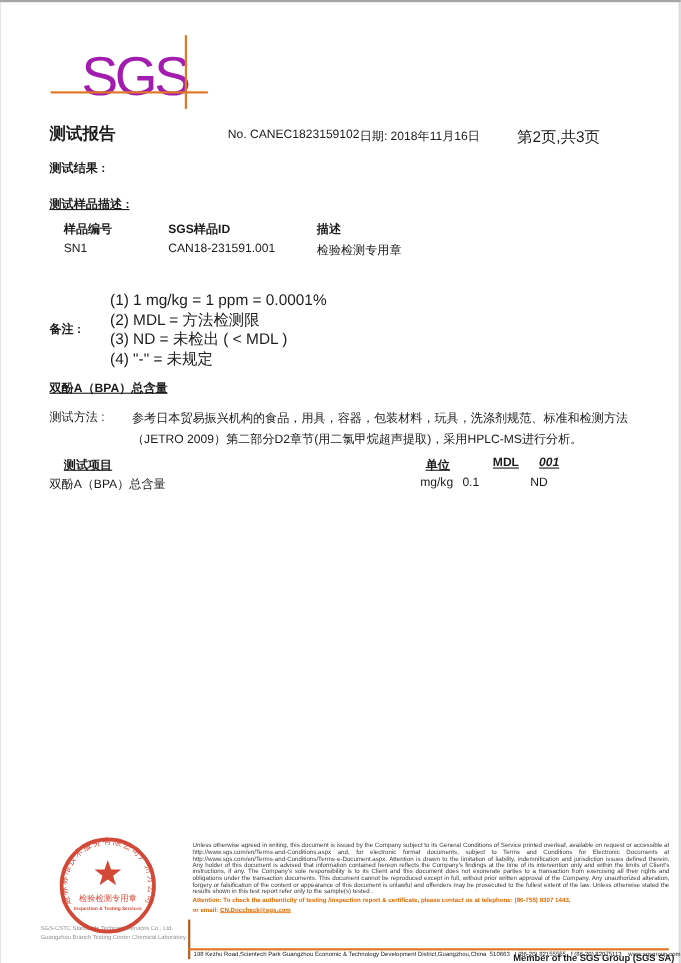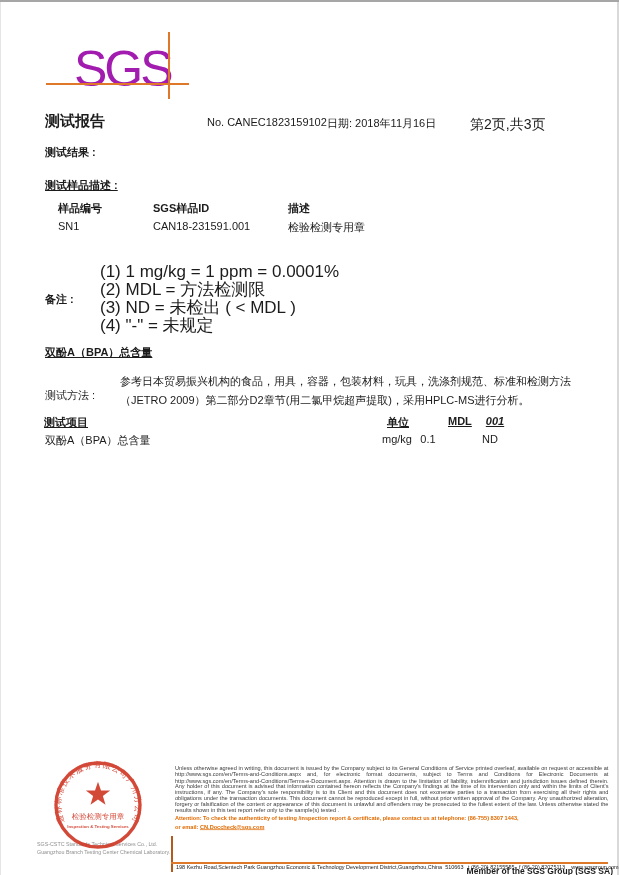--- a/index.html
+++ b/index.html
@@ -27,32 +27,32 @@
   .results-label { left:45px; top:143px; font-size:11px; font-weight:bold; }
 
   .sample-heading { left:45px; top:176px; font-size:11px; font-weight:bold;
                     text-decoration:underline; }
   .sample-table { left:58px; top:199px; display:grid;
                   grid-template-columns:95px 135px auto; row-gap:4px; font-size:11px; }
   .sample-table .c { }
   .sample-table .h { font-weight:bold; }
 
   .remarks-label { left:45px; top:245px; font-size:11px; font-weight:bold;margin-top:45px; }
-  .remarks-list { left:100px; top:261px; font-size:17px; line-height:18px; }
+  .remarks-list { left:100px; top:261px; font-size:14px; line-height:18px; }
 
   .bpa-heading { left:45px; top:343px; font-size:11px; font-weight:bold;
                  text-decoration:underline; }
-  .method-label { left:45px; top:370px; font-size:11px;margin-top:16px; }
+  .method-label { left:45px; top:370px; font-size:11px; }
   .method-text { left:120px; top:370px; width:462px; font-size:11px; line-height:19px; }
 
   .rt-h { top:413px; font-size:11px; font-weight:bold; text-decoration:underline; }
-  .rt-item-h { left:44px; }
+  .rt-item-h { left:58px; }
   .rt-unit-h { left:367px; width:42px; text-align:right; }
   .rt-mdl-h  { left:448px; width:40px; text-align:left; }
-  .rt-smp-h  { left:475px; width:40px; text-align:center; font-style:italic; }
+  .rt-smp-h  { left:490px; width:40px; font-style:italic; }
   .rt-v { top:431px; font-size:11px; }
   .rt-item-v { left:45px; }
   .rt-unit-v { left:382px; width:42px; }
   .rt-mdl-v  { left:408px; width:40px; text-align:center; }
   .rt-smp-v  { left:470px; width:40px; text-align:center; }
 
   
   .disclaimer-wrap { left:175px; top:764px; width:602px;
                      transform:scale(0.72); transform-origin:0 0;
                      font-size:7.8px; line-height:8.3px; color:#3c3c3c; }

